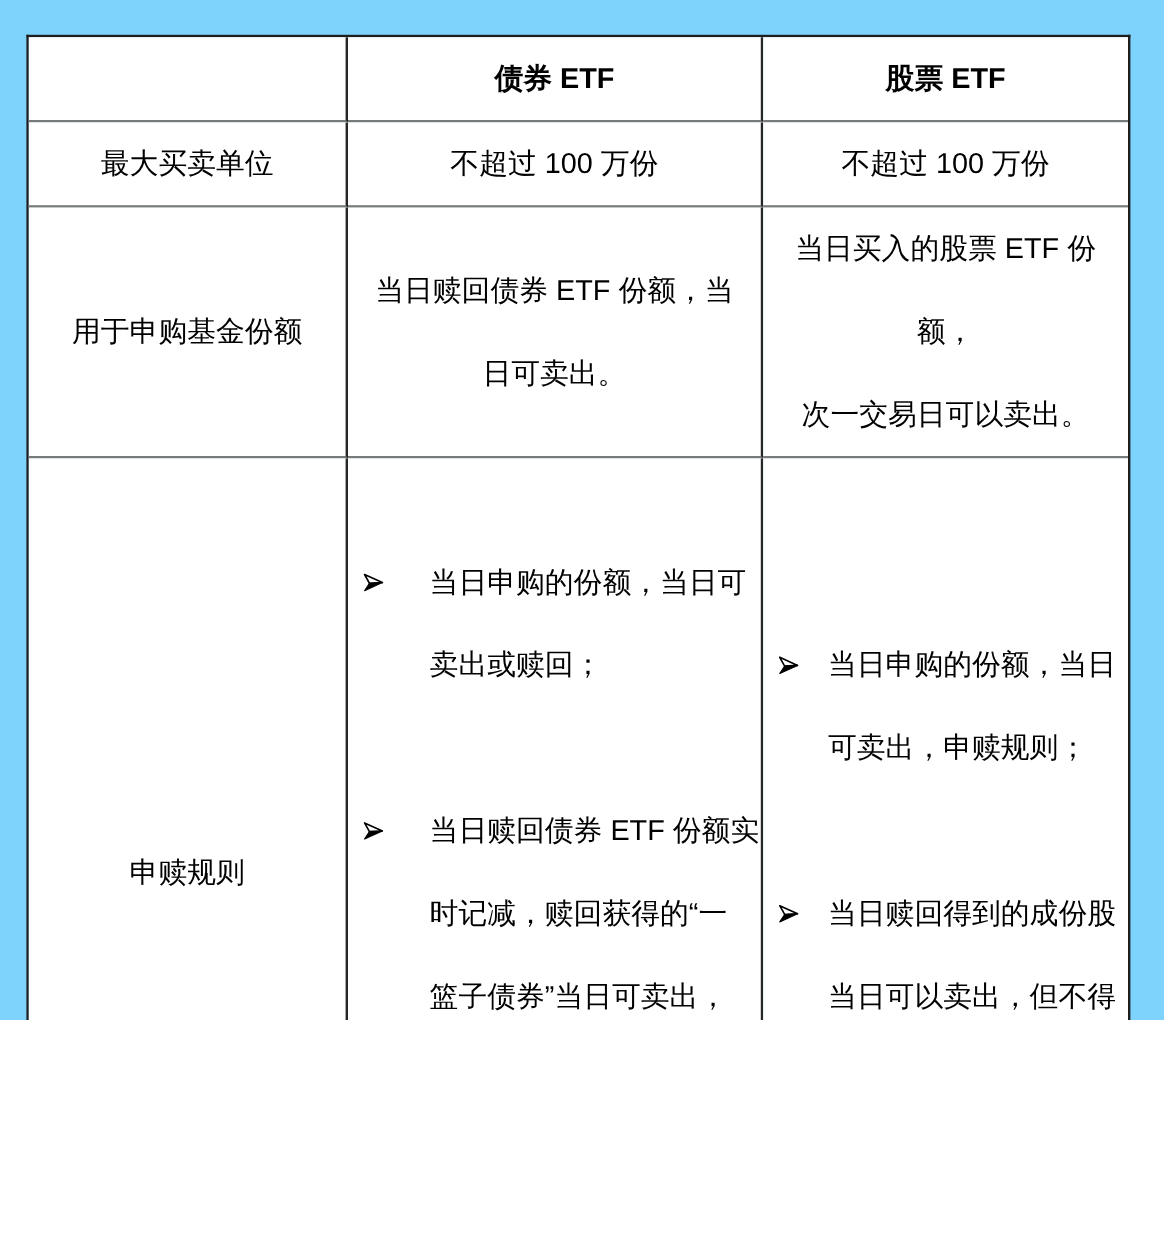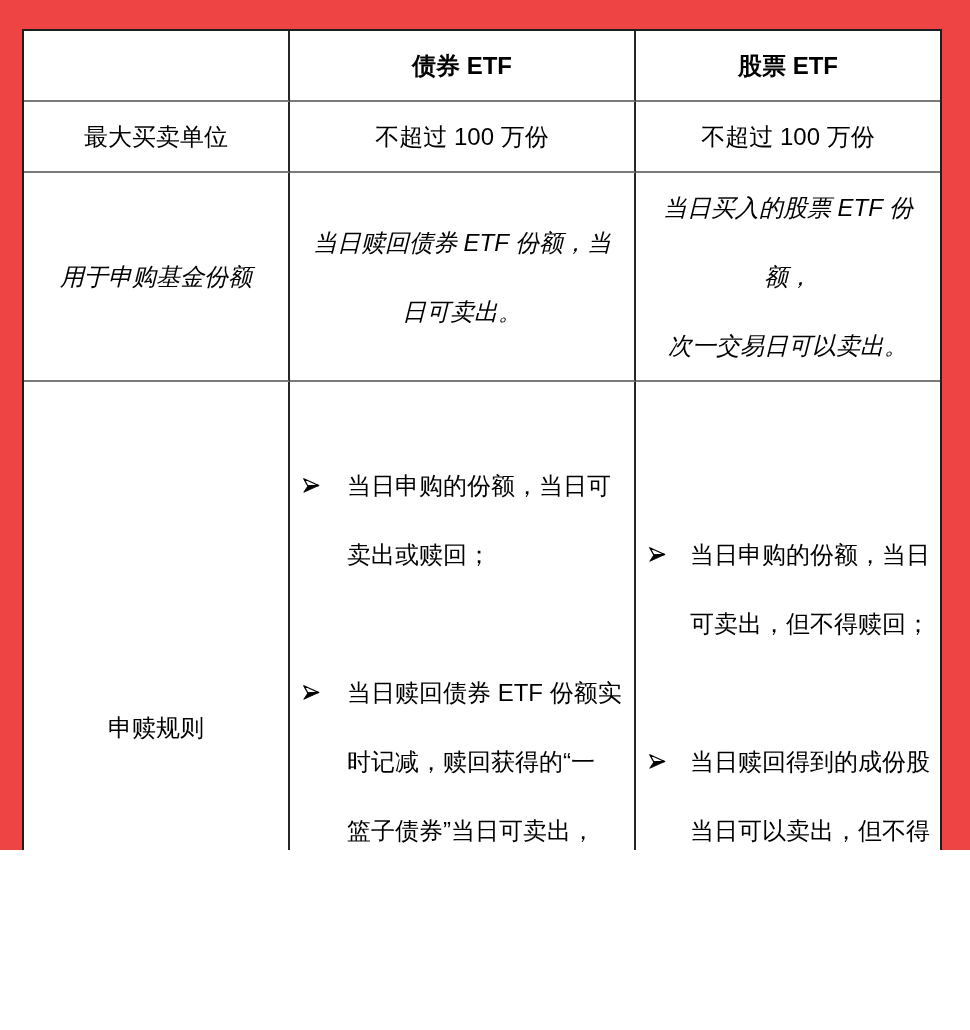--- a/index.html
+++ b/index.html
@@ -2,21 +2,21 @@
 <html><head>
 <meta charset="utf-8">
 <style>
   * { margin: 0; padding: 0; box-sizing: border-box; }
   html, body {
     width: 970px; height: 1030px;
     background: #ffffff;
     font-family: "Liberation Sans", sans-serif;
     color: #000000;
   }
-  .page { position: relative; width: 970px; height: 850px; background: #ef4444; overflow: hidden; }
+  .page { position: relative; width: 970px; height: 850px; background: #7dd3fc; overflow: hidden; }
 
   table.doc-table {
     position: absolute; left: 22px; top: 29px;
     width: 920px;
     table-layout: fixed;
     border-spacing: 0;
     border-top: 2px solid #1e1e1e;
     border-left: 2px solid #1e1e1e;
     border-right: 2px solid #1e1e1e;
     border-bottom: 3px solid #6e6e6e;
@@ -36,36 +36,36 @@
     padding: 0 8px;
     background: #ffffff;
   }
   td:last-child { border-right: none; }
   tr:last-child td { border-bottom: none; }
 
   tr.r-head td   { height: 69px; font-weight: 700; }
   tr.r-min td    { height: 67px; }
   tr.r-max td    { height: 67px; margin-top: 16px; }
   tr.r-tick td   { height: 138px; }
-  tr.r-market td { height: 141px; font-style: italic; }
+  tr.r-market td { height: 141px; }
   tr.r-redeem td { height: 478px; }
 
   td.bullets-cell { text-align: left; padding: 0; }
 
   .bullet { display: flex; align-items: flex-start; }
   .bullet .marker {
     flex: 0 0 auto;
     height: 69px;
     display: inline-flex;
     align-items: center;
   }
   .bond-bullets .marker  { margin-left: 12px; }
   .stock-bullets .marker { margin-left: 12px; }
   .bullet .btext { white-space: pre-line; }
-  .bond-bullets .btext  { margin-left: 27px; }
+  .bond-bullets .btext  { margin-left: 38px; }
   .stock-bullets .btext { margin-left: 24px; }
 </style>
 </head>
 <body>
 
 <div class="page">
   <table class="doc-table">
     <colgroup>
       <col class="c-label">
       <col class="c-bond">
@@ -126,21 +126,21 @@
 
       <td class="bullets-cell stock-bullets">
         <div class="bullet">
           <span class="marker">
             <svg width="18" height="17" viewBox="0 0 20 18">
               <polygon points="2,1.5 18.5,9 6.5,9.6" fill="#ffffff" stroke="#000000" stroke-width="1.5" stroke-linejoin="round"></polygon>
               <polygon points="6.5,9.6 18.5,9 2,16.5" fill="#000000" stroke="#000000" stroke-width="1" stroke-linejoin="round"></polygon>
             </svg>
           </span>
           <span class="btext">当日申购的份额，当日
-可卖出，但不得赎回；</span>
+可卖出，申赎规则；</span>
         </div>
         <div class="bullet">
           <span class="marker">
             <svg width="18" height="17" viewBox="0 0 20 18">
               <polygon points="2,1.5 18.5,9 6.5,9.6" fill="#ffffff" stroke="#000000" stroke-width="1.5" stroke-linejoin="round"></polygon>
               <polygon points="6.5,9.6 18.5,9 2,16.5" fill="#000000" stroke="#000000" stroke-width="1" stroke-linejoin="round"></polygon>
             </svg>
           </span>
           <span class="btext">当日赎回得到的成份股
 当日可以卖出，但不得

